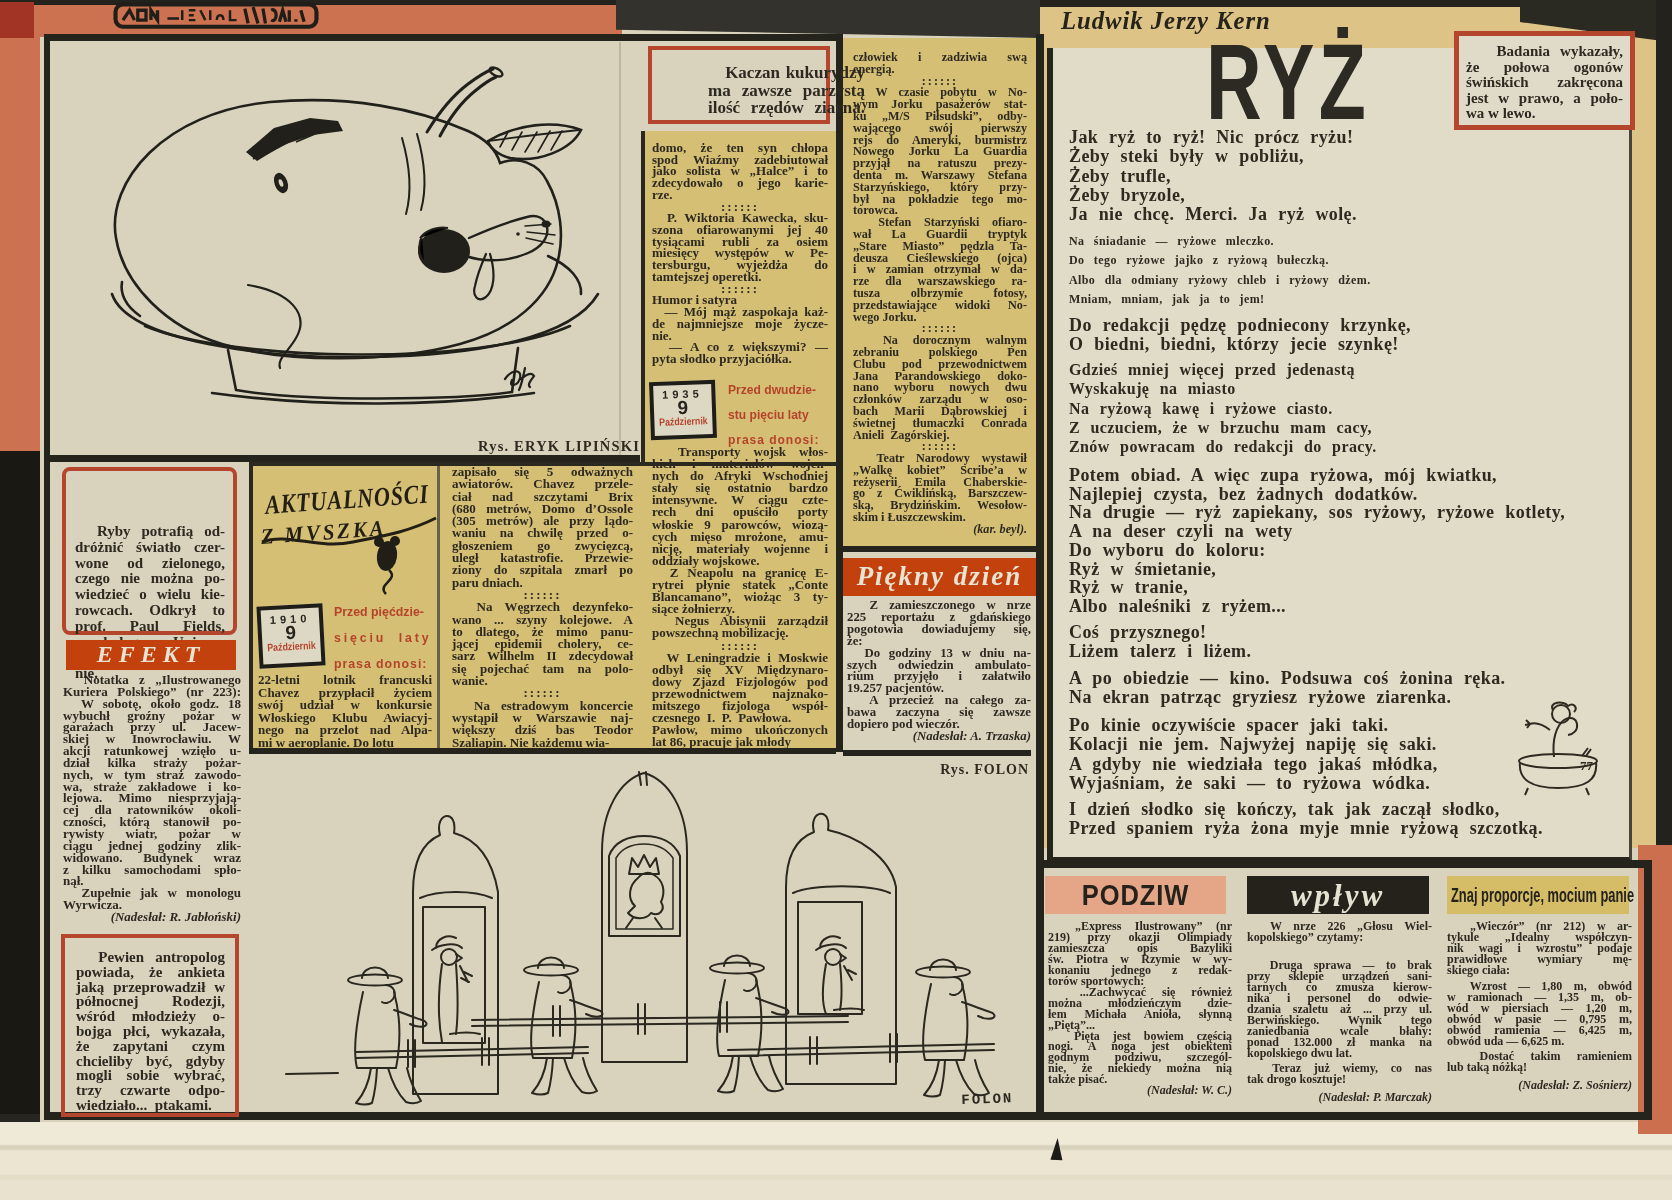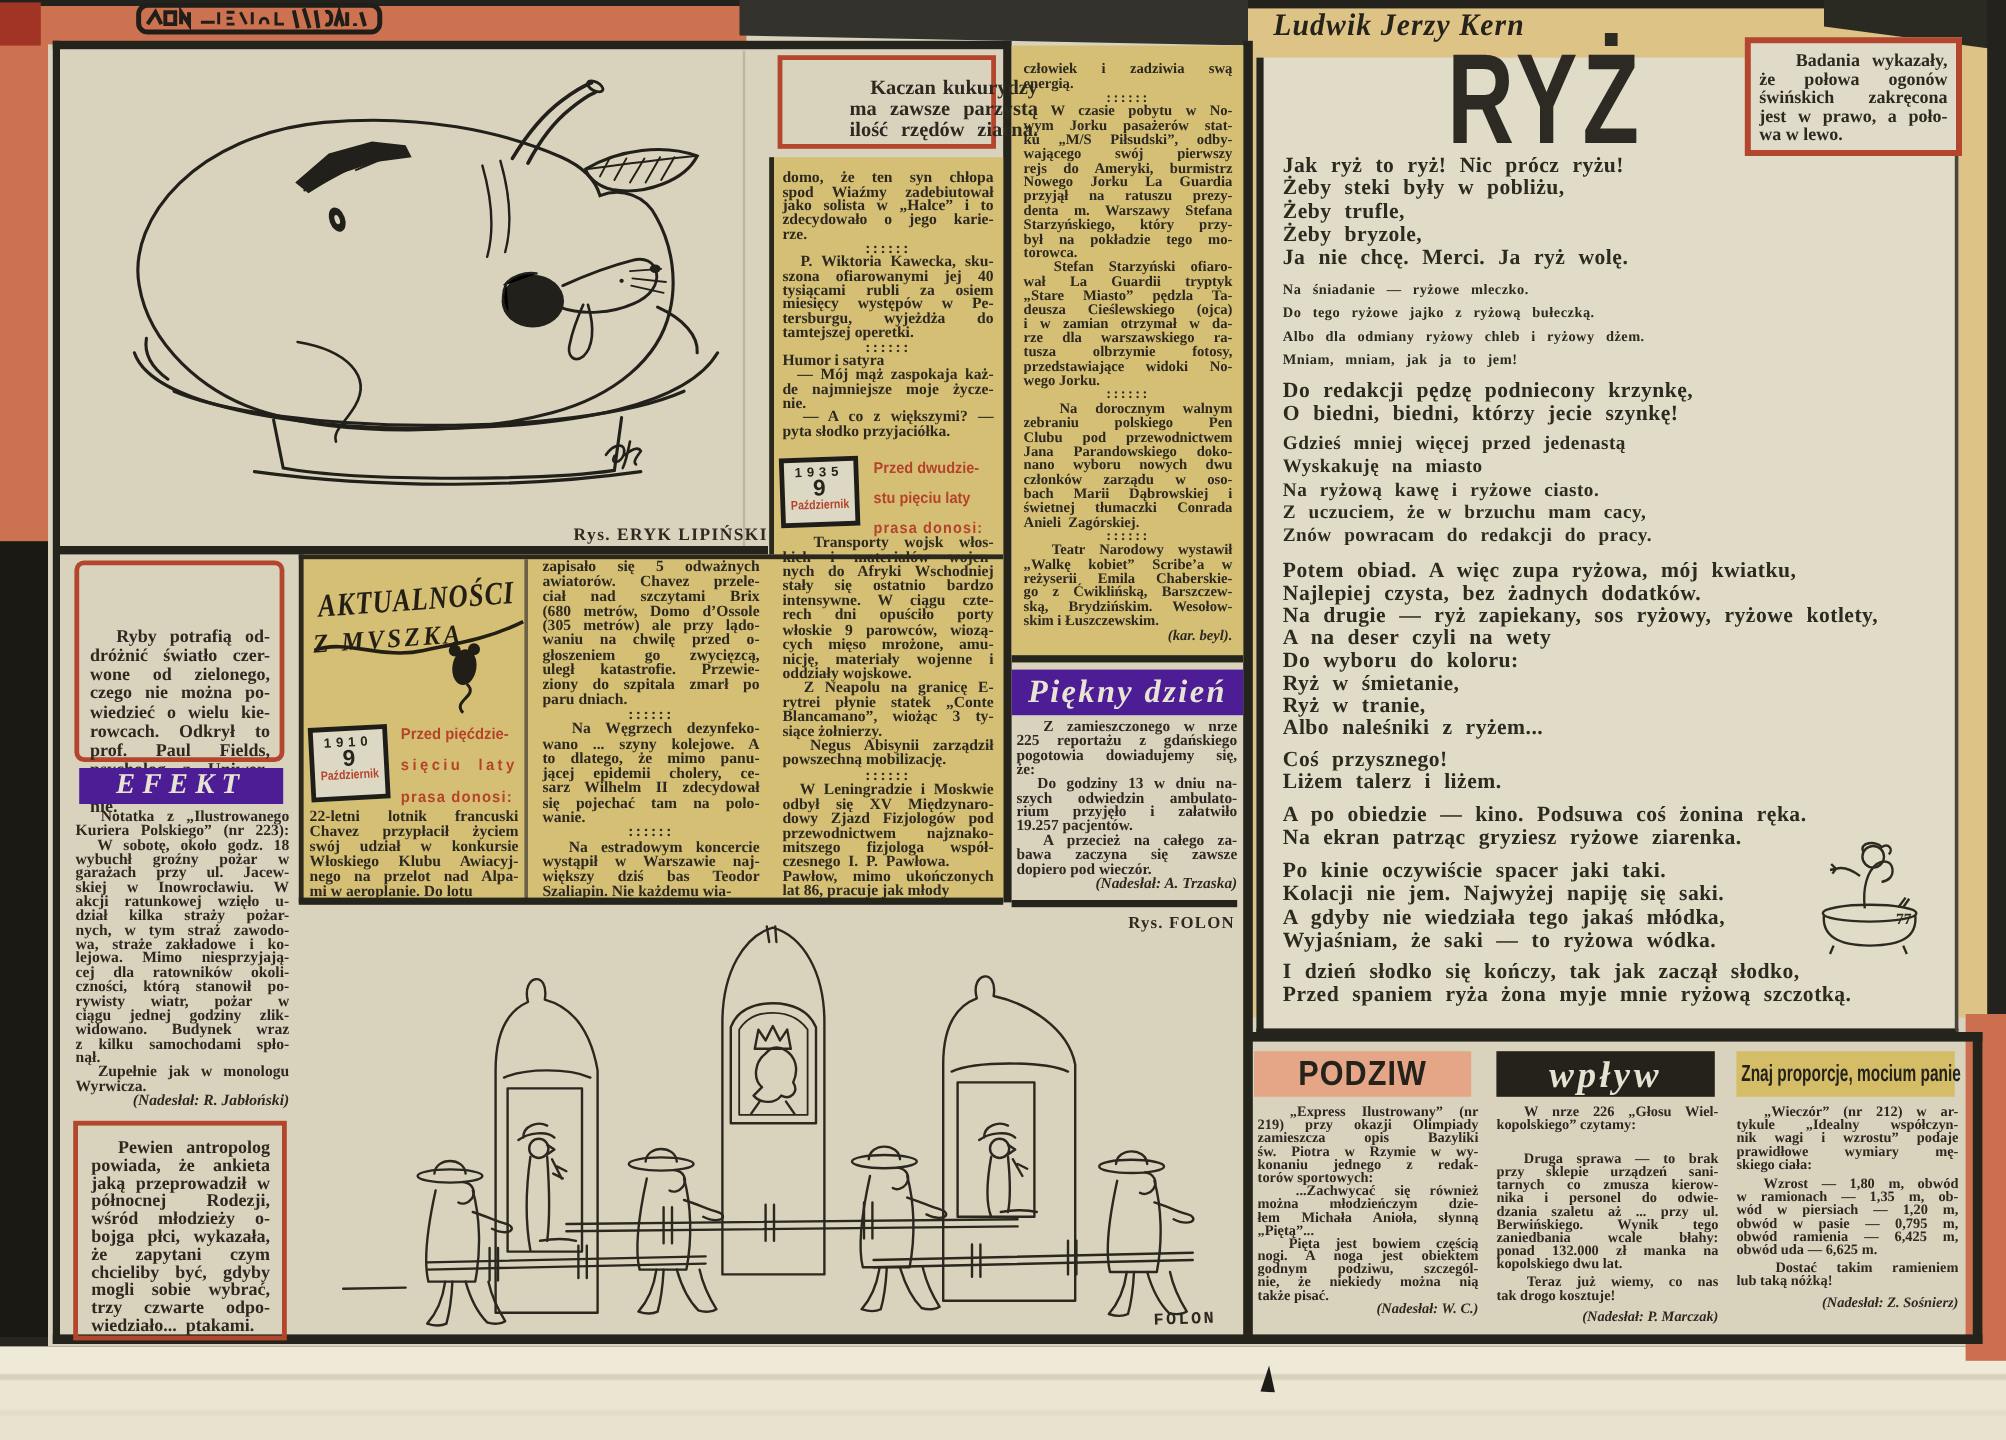--- a/index.html
+++ b/index.html
@@ -4,21 +4,21 @@
 html,body{margin:0;padding:0;}
 #page{position:relative;width:1672px;height:1200px;overflow:hidden;background:#26251f;font-family:"Liberation Serif",serif;}
 .abs{position:absolute;}
 .col{position:absolute;font-family:"Liberation Serif",serif;font-weight:700;color:#2d2920;}
 .col div{text-align:justify;text-align-last:justify;}
 .col div.l{text-align:justify;text-align-last:left;}
 .col div.c{text-align:center;text-align-last:center;letter-spacing:2px;}
 .col div.r{text-align:right;text-align-last:right;font-style:italic;}
 .redbox{border:4px solid #b5462e;background:transparent;box-sizing:border-box;}
 .redscript{font-family:"Liberation Sans",sans-serif;font-weight:700;color:#b5432c;}
-.blackhead{background:#4c1d95;color:#e8e4d4;font-family:"Liberation Serif",serif;font-style:italic;font-weight:700;text-align:center;}
+.blackhead{background:#c2410c;color:#e8e4d4;font-family:"Liberation Serif",serif;font-style:italic;font-weight:700;text-align:center;}
 .stamp{background:#ddd8c4;border:4px solid #1e1d17;box-sizing:border-box;text-align:center;font-family:"Liberation Sans",sans-serif;font-weight:700;}
 .txt{font-family:"Liberation Serif",serif;font-weight:700;color:#2e2a20;}
 </style></head>
 <body>
 <div id="page">
 
 <div class="abs" style="left:0;top:1122px;width:1672px;height:78px;background:linear-gradient(#efe9d8 0 22px,#d8d2bd 24px 27px,#ece5d2 29px 52px,#e3dcc7 54px 57px,#e9e2cf 59px 78px);"></div>
 
 <div class="abs" style="left:40px;top:26px;width:1620px;height:1096px;background:#d9d3be;"></div>
 

